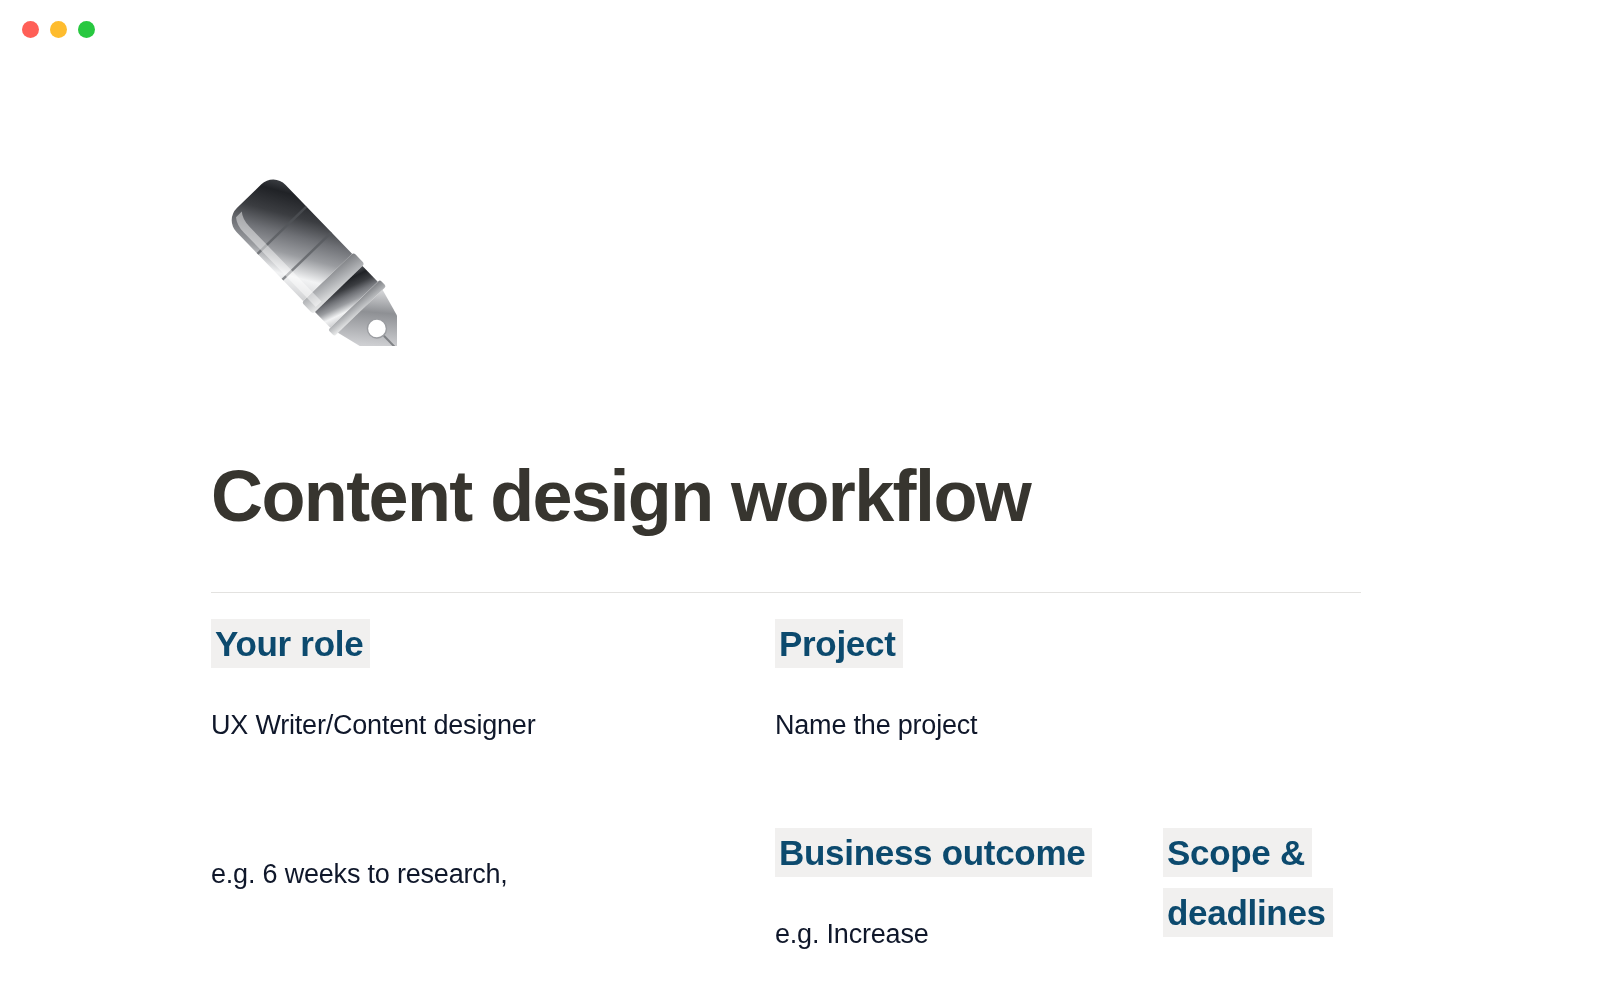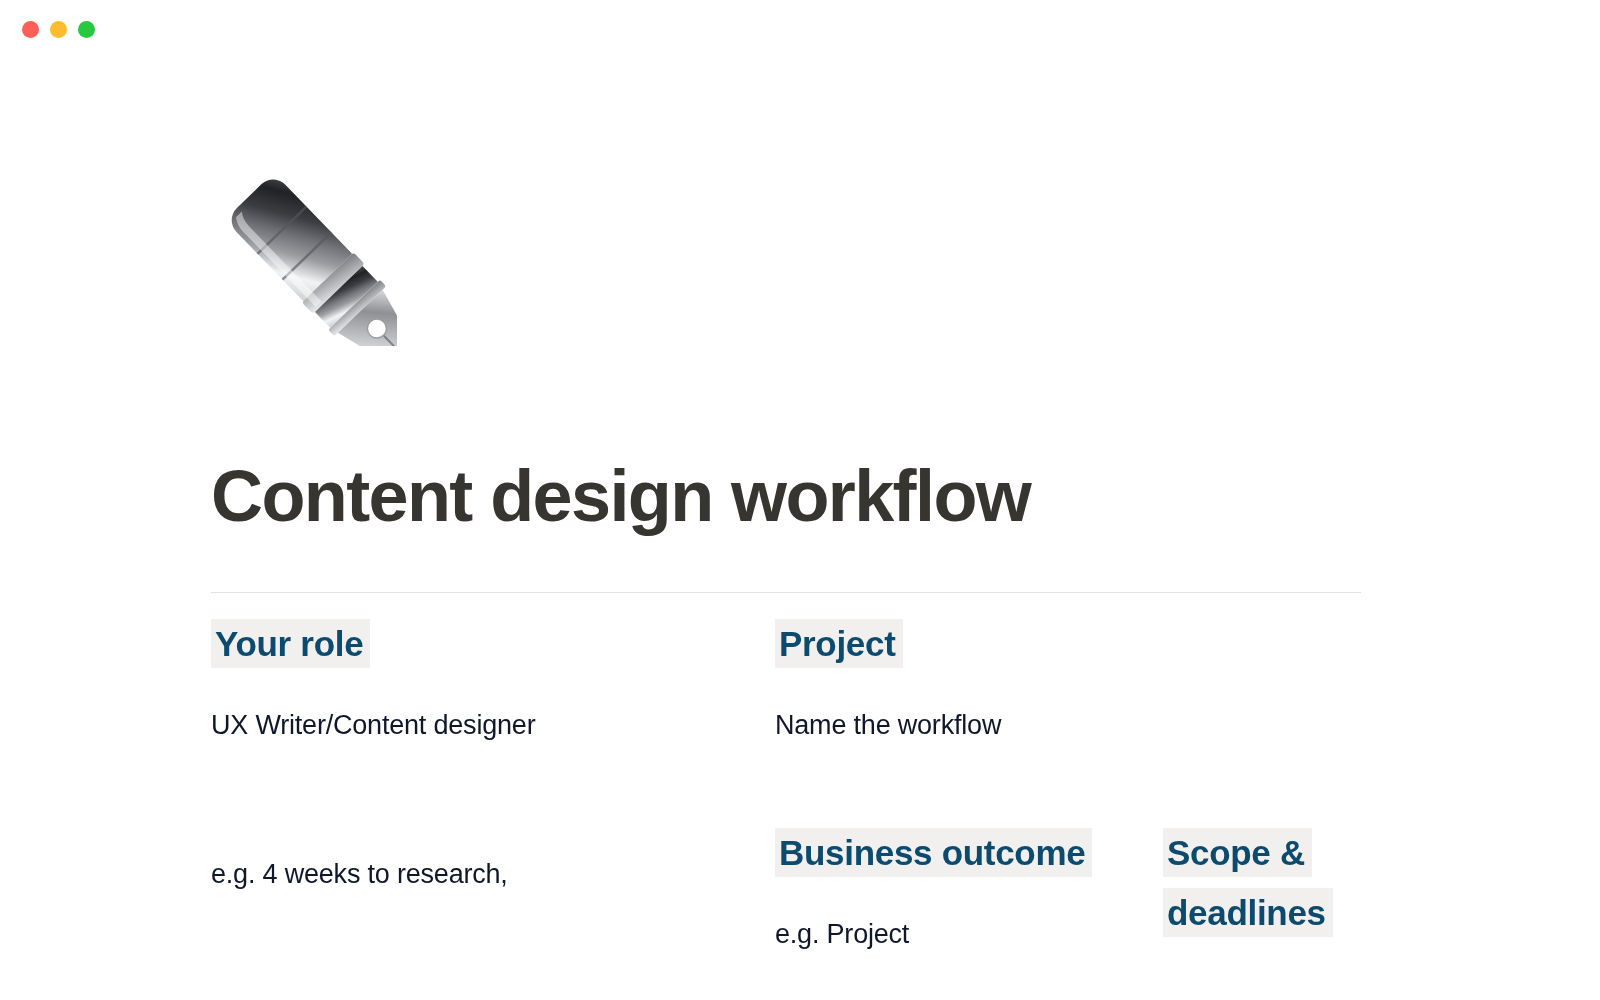--- a/index.html
+++ b/index.html
@@ -225,37 +225,37 @@
             <div class="field-label-wrap">
               <span class="field-label">Your role</span>
             </div>
             <div class="field-value">UX Writer/Content designer</div>
           </div>
 
           <div class="field col-2">
             <div class="field-label-wrap">
               <span class="field-label">Project</span>
             </div>
-            <div class="field-value">Name the workflow</div>
+            <div class="field-value">Name the project</div>
           </div>
 
 
         </div>
 
         <div class="grid-row">
 
           <div class="field col-1">
-            <div class="field-value">e.g. 4 weeks to research,</div>
+            <div class="field-value">e.g. 6 weeks to research,</div>
           </div>
 
           <div class="field col-2">
             <div class="field-label-wrap">
               <span class="field-label">Business outcome</span>
             </div>
-            <div class="field-value">e.g. Project</div>
+            <div class="field-value">e.g. Increase</div>
           </div>
 
           <div class="field col-3">
             <div class="field-label-wrap">
               <span class="field-label">Scope &amp; deadlines</span>
             </div>
             <div class="field-value wrap"></div>
           </div>
 
         </div>

